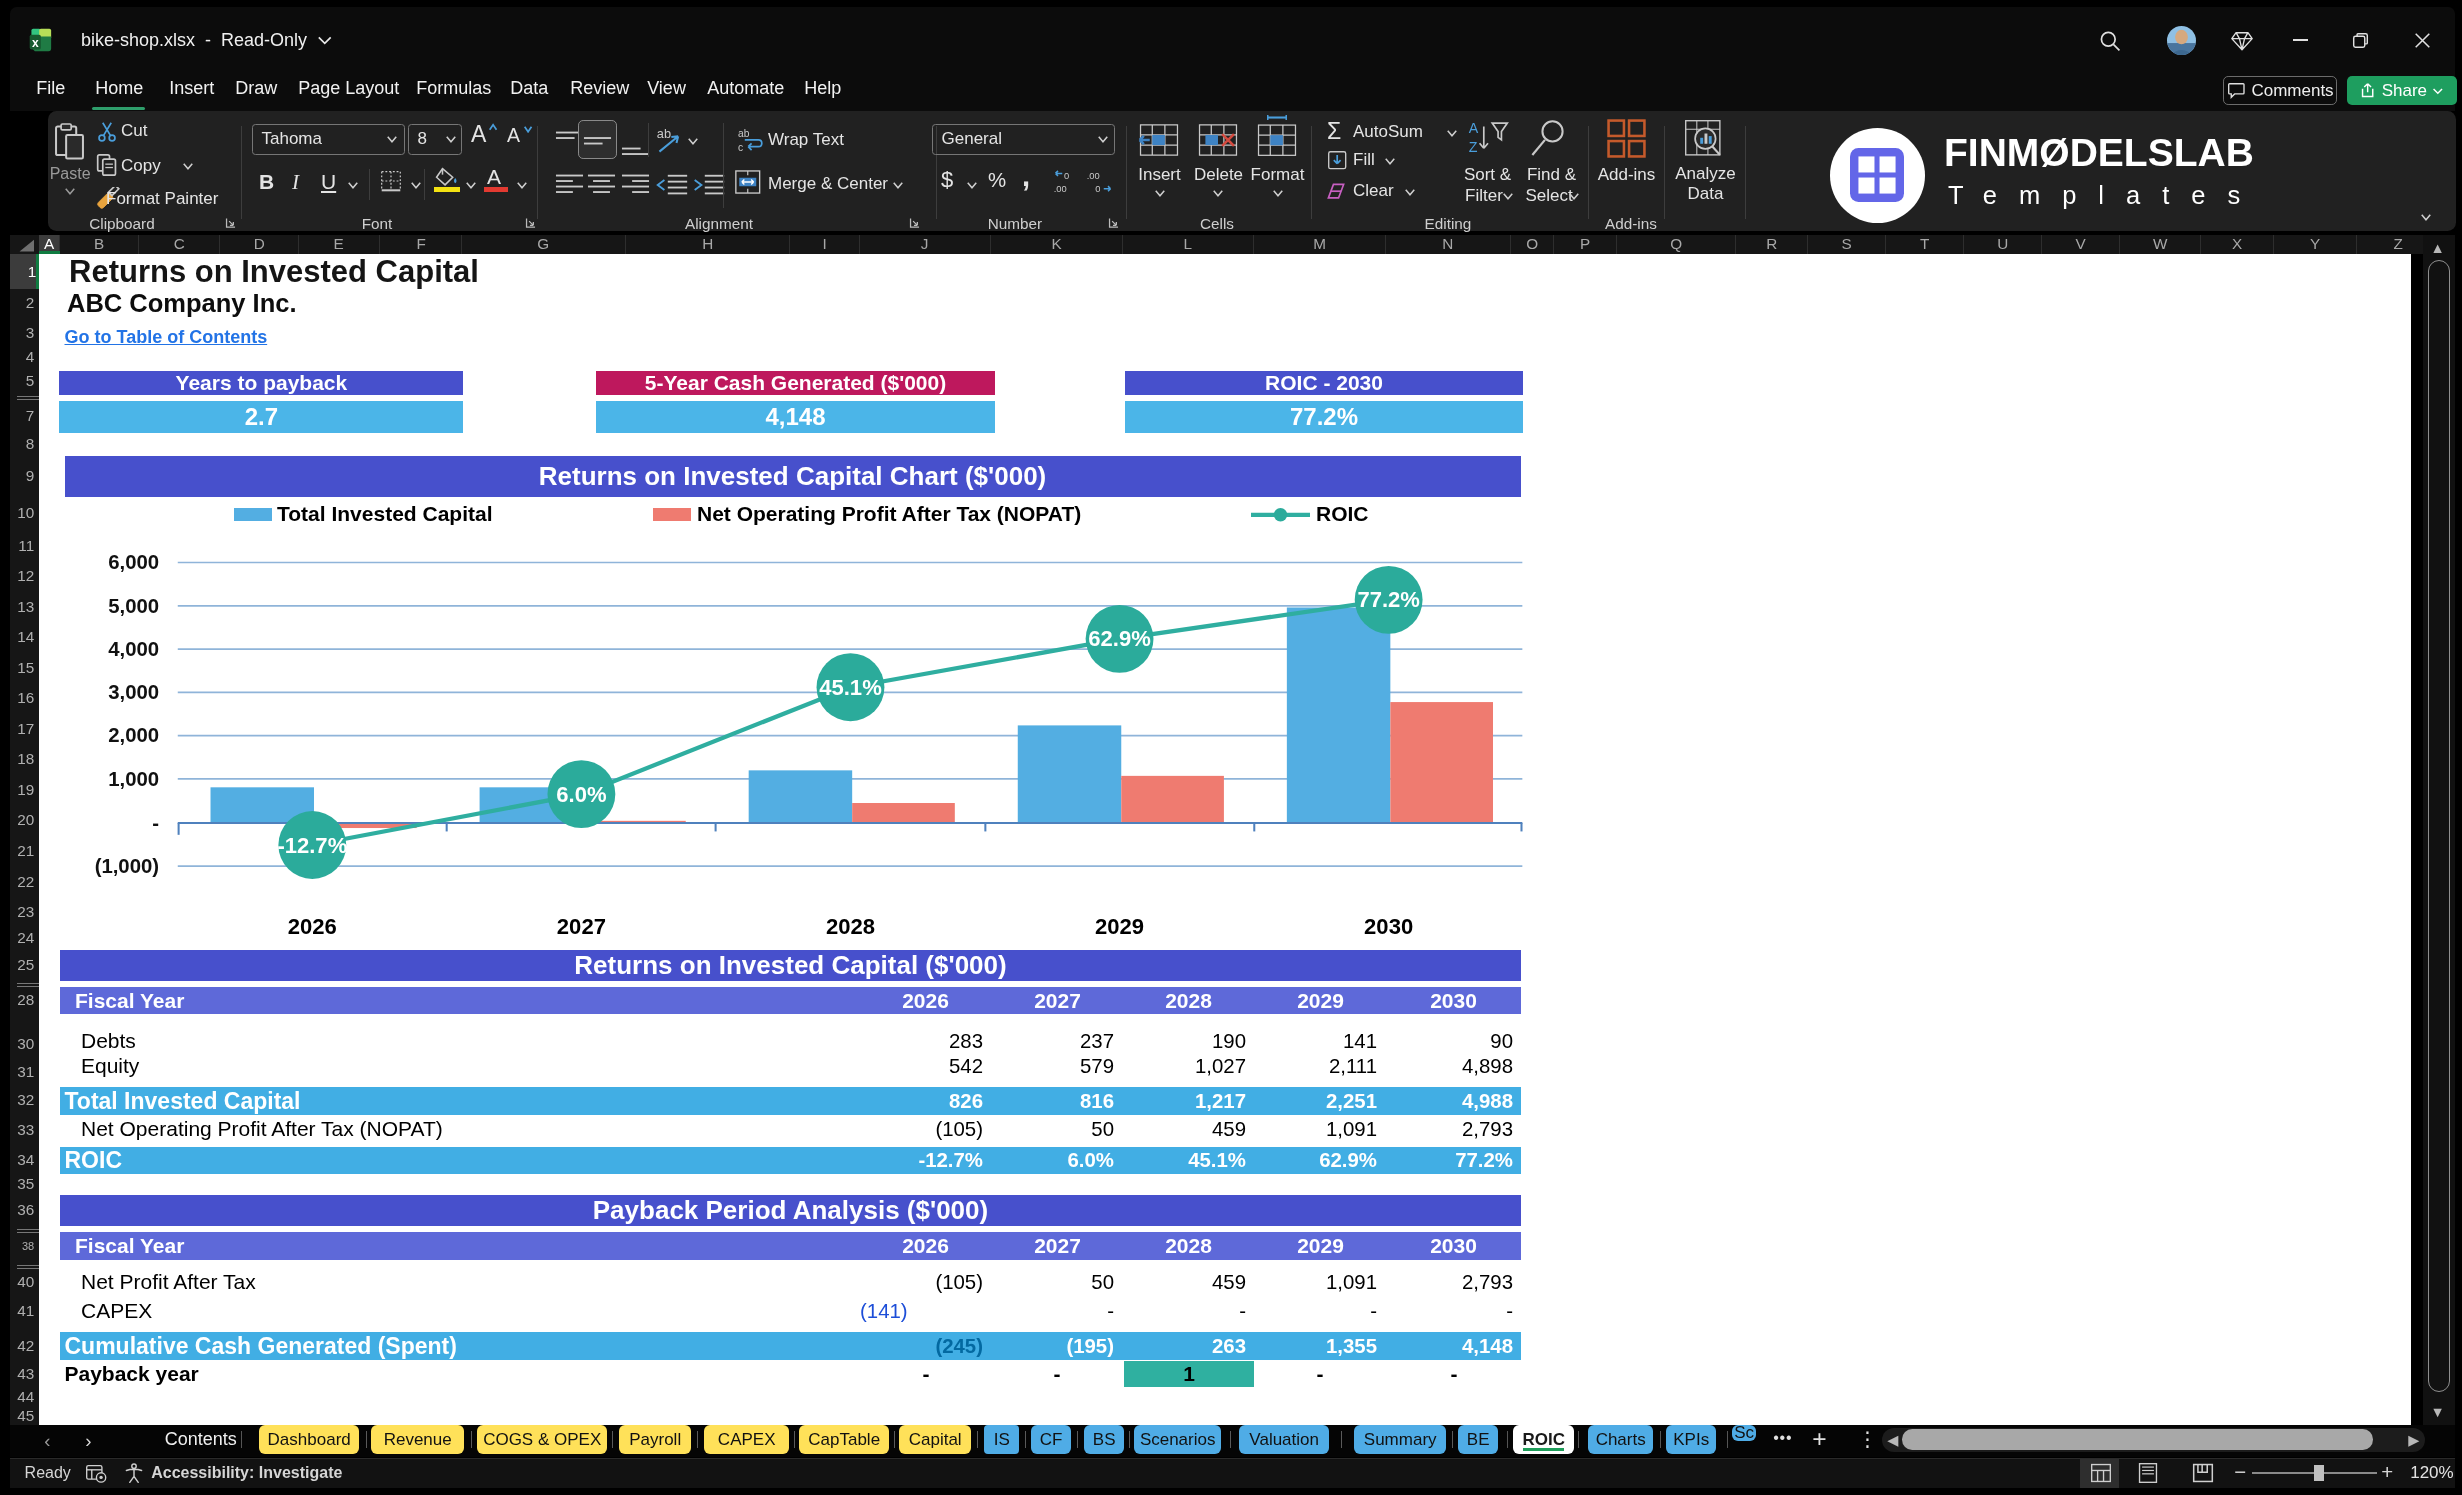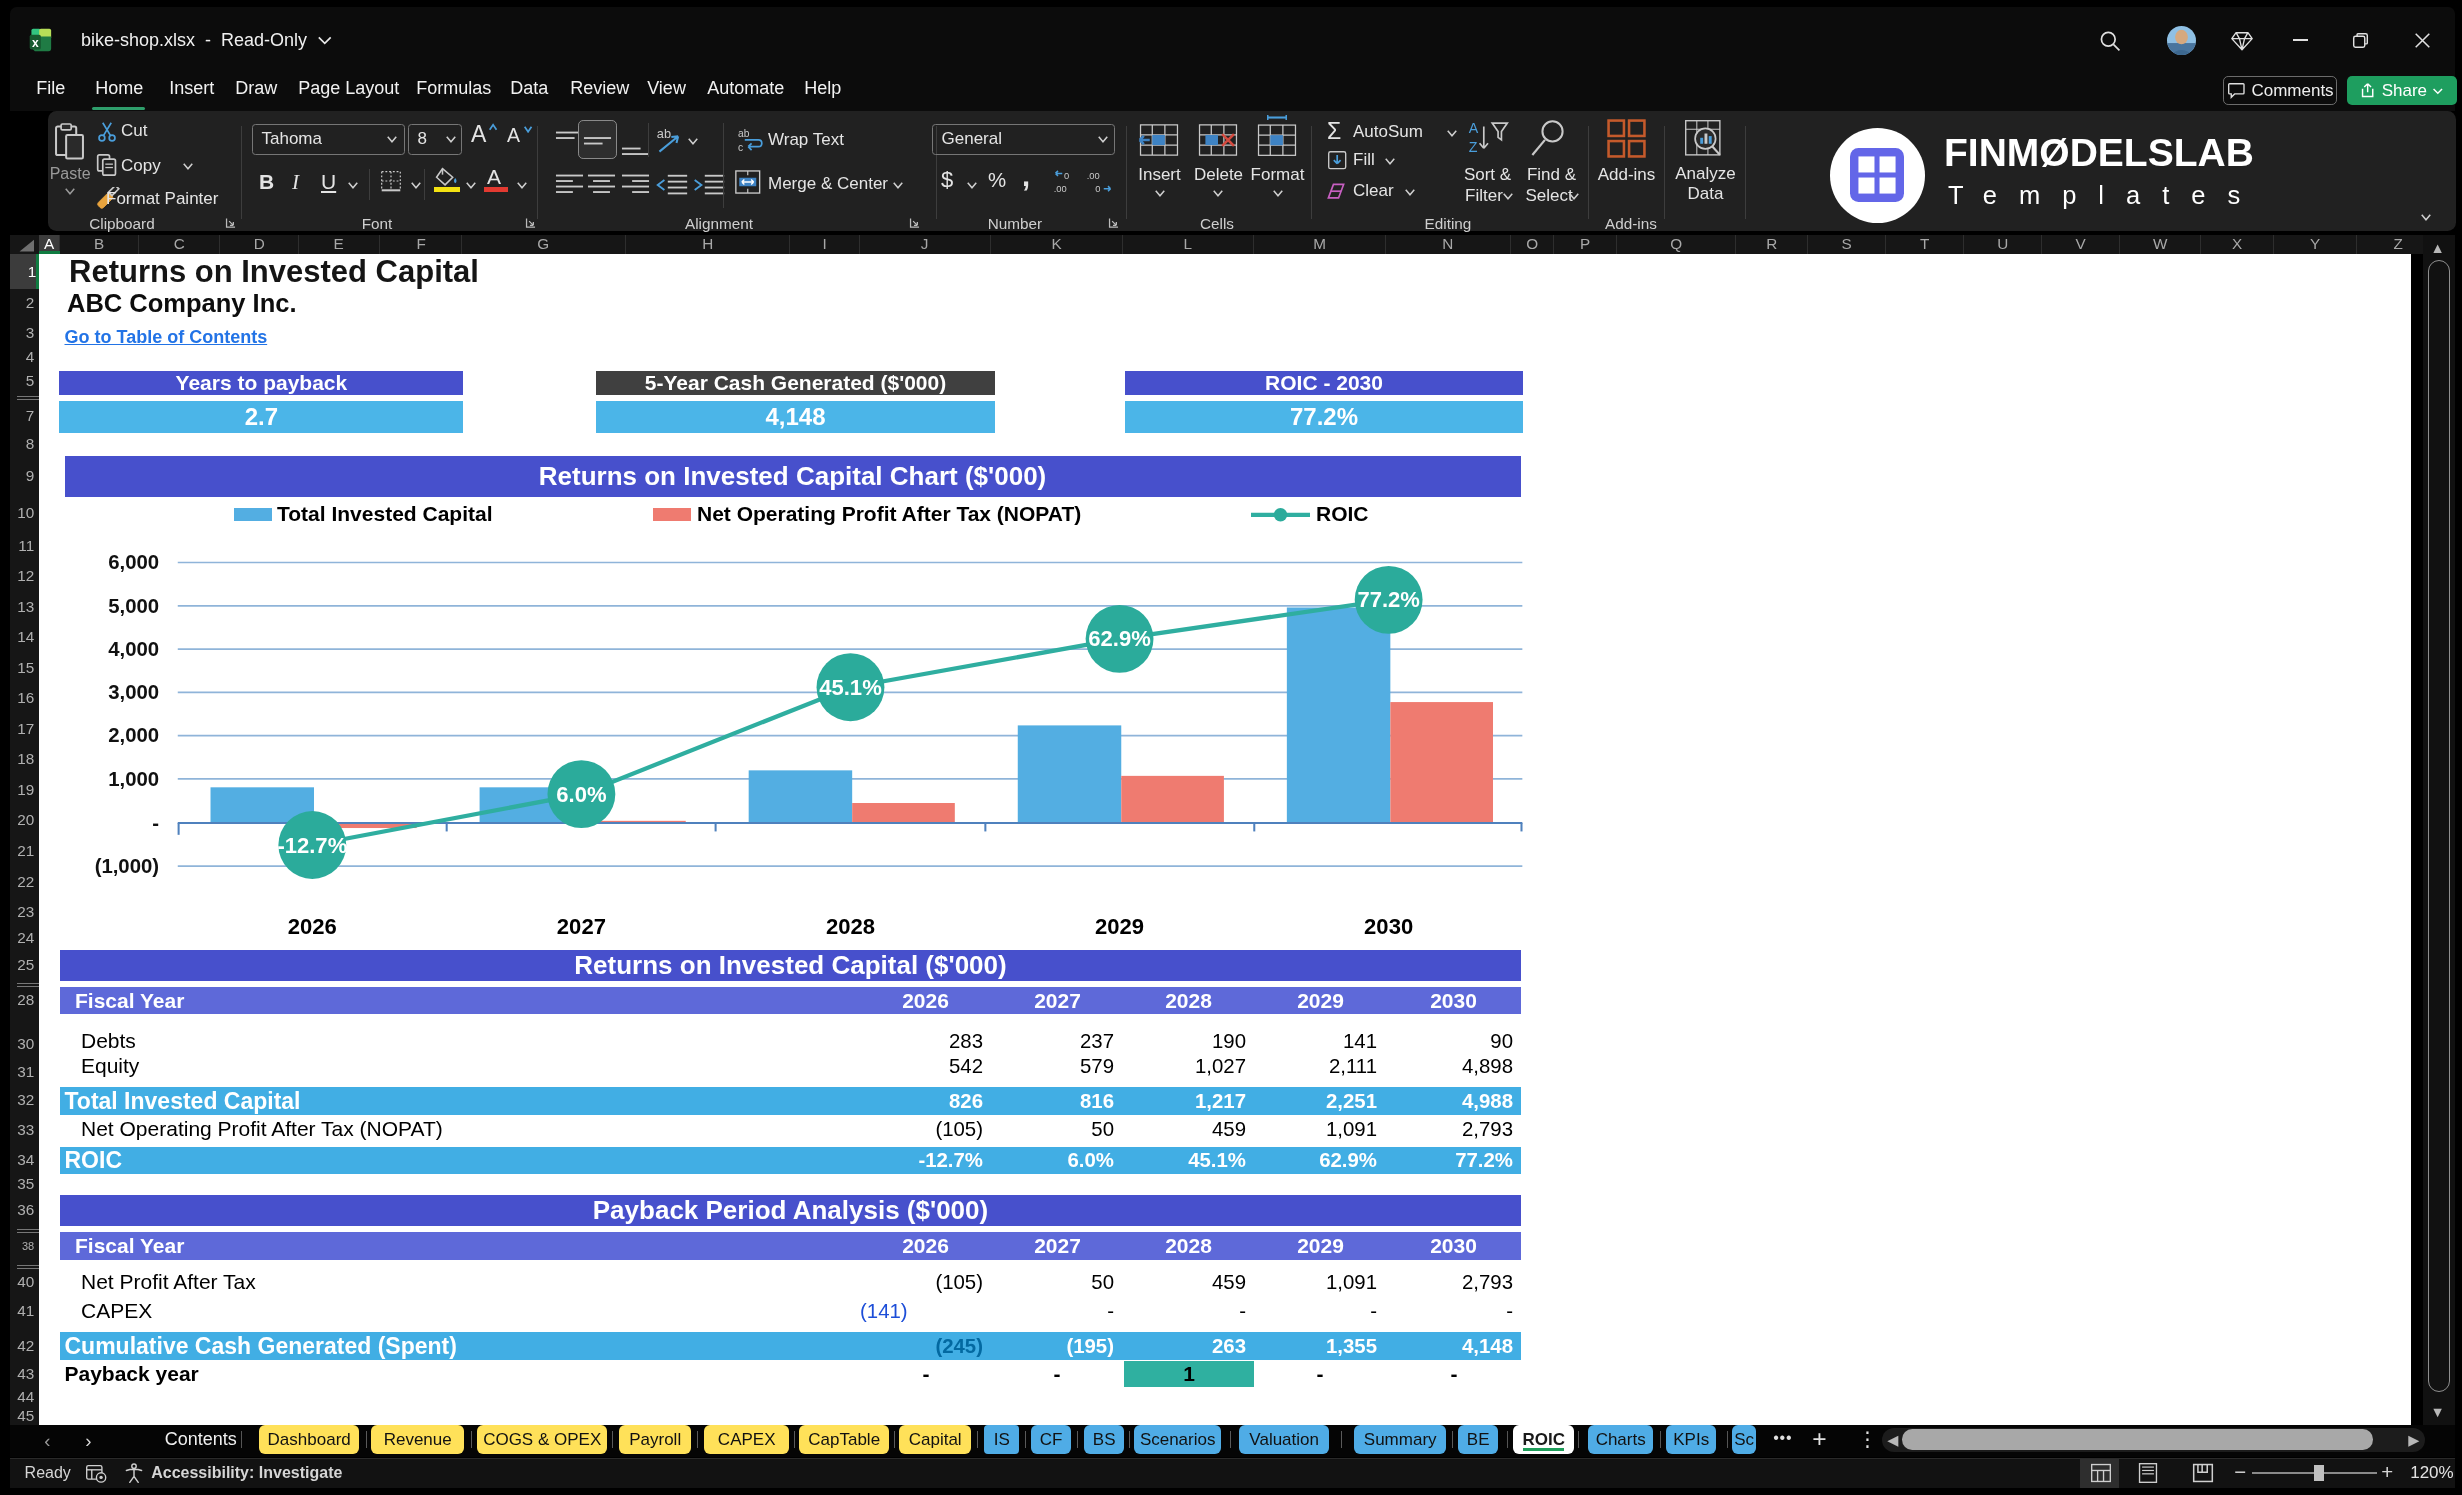--- a/index.html
+++ b/index.html
@@ -499,21 +499,21 @@
       <div class="abs" style="left:6.8px;top:1014px;width:22px;height:0.8px;background:#777;"></div>
     </div>
 
   <div class="abs" id="grid" style="left:39px;top:254px;width:2372px;height:1172px;background:#ffffff;overflow:hidden;color:#000;">
     <div class="abs" style="left:30px;top:0px;font-size:31px;font-weight:bold;color:#151515;">Returns on Invested Capital</div>
     <div class="abs" style="left:28px;top:35px;font-size:25.5px;font-weight:bold;color:#0d0d0d;">ABC Company Inc.</div>
     <div class="abs" style="left:25.5px;top:73px;font-size:18px;font-weight:bold;color:#2273E6;text-decoration:underline;">Go to Table of Contents</div>
 
     <div class="abs ctr" style="left:20.4px;top:117px;width:404px;height:24px;background:#4750CC;color:#fff;font-size:21px;font-weight:bold;">Years to payback</div>
     <div class="abs ctr" style="left:20.4px;top:147px;width:404px;height:32px;background:#4BB5E8;color:#fff;font-size:24px;font-weight:bold;">2.7</div>
-    <div class="abs ctr" style="left:557px;top:117px;width:399px;height:24px;background:#404040;color:#fff;font-size:21px;font-weight:bold;">5-Year Cash Generated ($'000)</div>
+    <div class="abs ctr" style="left:557px;top:117px;width:399px;height:24px;background:#be185d;color:#fff;font-size:21px;font-weight:bold;">5-Year Cash Generated ($'000)</div>
     <div class="abs ctr" style="left:557px;top:147px;width:399px;height:32px;background:#4BB5E8;color:#fff;font-size:24px;font-weight:bold;">4,148</div>
     <div class="abs ctr" style="left:1086px;top:117px;width:398px;height:24px;background:#4750CC;color:#fff;font-size:21px;font-weight:bold;">ROIC - 2030</div>
     <div class="abs ctr" style="left:1086px;top:147px;width:398px;height:32px;background:#4BB5E8;color:#fff;font-size:24px;font-weight:bold;">77.2%</div>
 
     <div class="abs ctr" style="left:25.5px;top:202px;width:1456px;height:41px;background:#4750CC;color:#fff;font-size:26px;font-weight:bold;">Returns on Invested Capital Chart ($'000)</div>
 
     <div class="abs" style="left:195px;top:254px;width:38px;height:12.7px;background:#53AEE2;"></div>
     <div class="abs" style="left:238px;top:248px;font-size:21px;font-weight:bold;">Total Invested Capital</div>
     <div class="abs" style="left:614px;top:254px;width:38px;height:12.7px;background:#EF7B70;"></div>
     <div class="abs" style="left:658px;top:248px;font-size:21px;font-weight:bold;">Net Operating Profit After Tax (NOPAT)</div>
@@ -709,21 +709,21 @@
       <div class="abs ctr" style="left:1344px;top:0px;width:92px;height:29px;background:#4FACE6;color:#111;font-size:17px;border-radius:6px;">Summary</div>
       <div class="abs ctr" style="left:1448px;top:0px;width:40px;height:29px;background:#4FACE6;color:#111;font-size:17px;border-radius:6px;">BE</div>
       <div class="abs" style="left:1497px;top:6px;width:0.8px;height:17px;background:#555;"></div>
       <div class="abs ctr" style="left:1503px;top:0px;width:61px;height:29px;background:#fff;color:#1a1a1a;font-size:17px;border-radius:6px;font-weight:bold;">ROIC</div>
       <div class="abs" style="left:1513px;top:23px;width:41px;height:3.4px;background:#1E9E5A;"></div>
       <div class="abs" style="left:1568px;top:6px;width:0.8px;height:17px;background:#555;"></div>
       <div class="abs ctr" style="left:1578px;top:0px;width:65px;height:29px;background:#4FACE6;color:#111;font-size:17px;border-radius:6px;">Charts</div>
       <div class="abs" style="left:1650px;top:6px;width:0.8px;height:17px;background:#555;"></div>
       <div class="abs ctr" style="left:1656px;top:0px;width:50px;height:29px;background:#4FACE6;color:#111;font-size:17px;border-radius:6px;">KPIs</div>
       <div class="abs" style="left:1717px;top:6px;width:0.8px;height:17px;background:#555;"></div>
-      <div class="abs ctr" style="left:1722px;top:0px;width:24px;height:29px;background:#4FACE6;color:#111;font-size:17px;border-radius:6px;">Sc</div>
+      <div class="abs ctr" style="left:1722px;top:0px;width:24px;height:16px;background:#4FACE6;color:#111;font-size:17px;border-radius:6px;">Sc</div>
       <div class="abs" style="left:1763px;top:4.2px;color:#e0e0e0;font-size:16px;letter-spacing:0.8px;">•••</div>
       <div class="abs" style="left:1802px;top:0px;color:#e0e0e0;font-size:24.6px;font-weight:300;">+</div>
       <div class="abs" style="left:1847px;top:1.7px;color:#e0e0e0;font-size:20.4px;">⋮</div>
       <div class="abs" style="left:1872px;top:2.5px;width:543px;height:24px;background:#1c1c1c;border-radius:12px;"></div>
       <div class="abs" style="left:1877px;top:6.8px;color:#b8b8b8;font-size:14.4px;">◀</div>
       <div class="abs" style="left:2398px;top:6.8px;color:#b8b8b8;font-size:14.4px;">▶</div>
       <div class="abs" style="left:1892px;top:4.2px;width:471px;height:20.4px;background:#a8a8a8;border-radius:10.2px;"></div>
     </div>
 
   <div class="abs" id="statusbar" style="left:10.2px;top:1458px;width:2445px;height:30px;background:#121212;border-top:0.8px solid #2a2a2a;">

